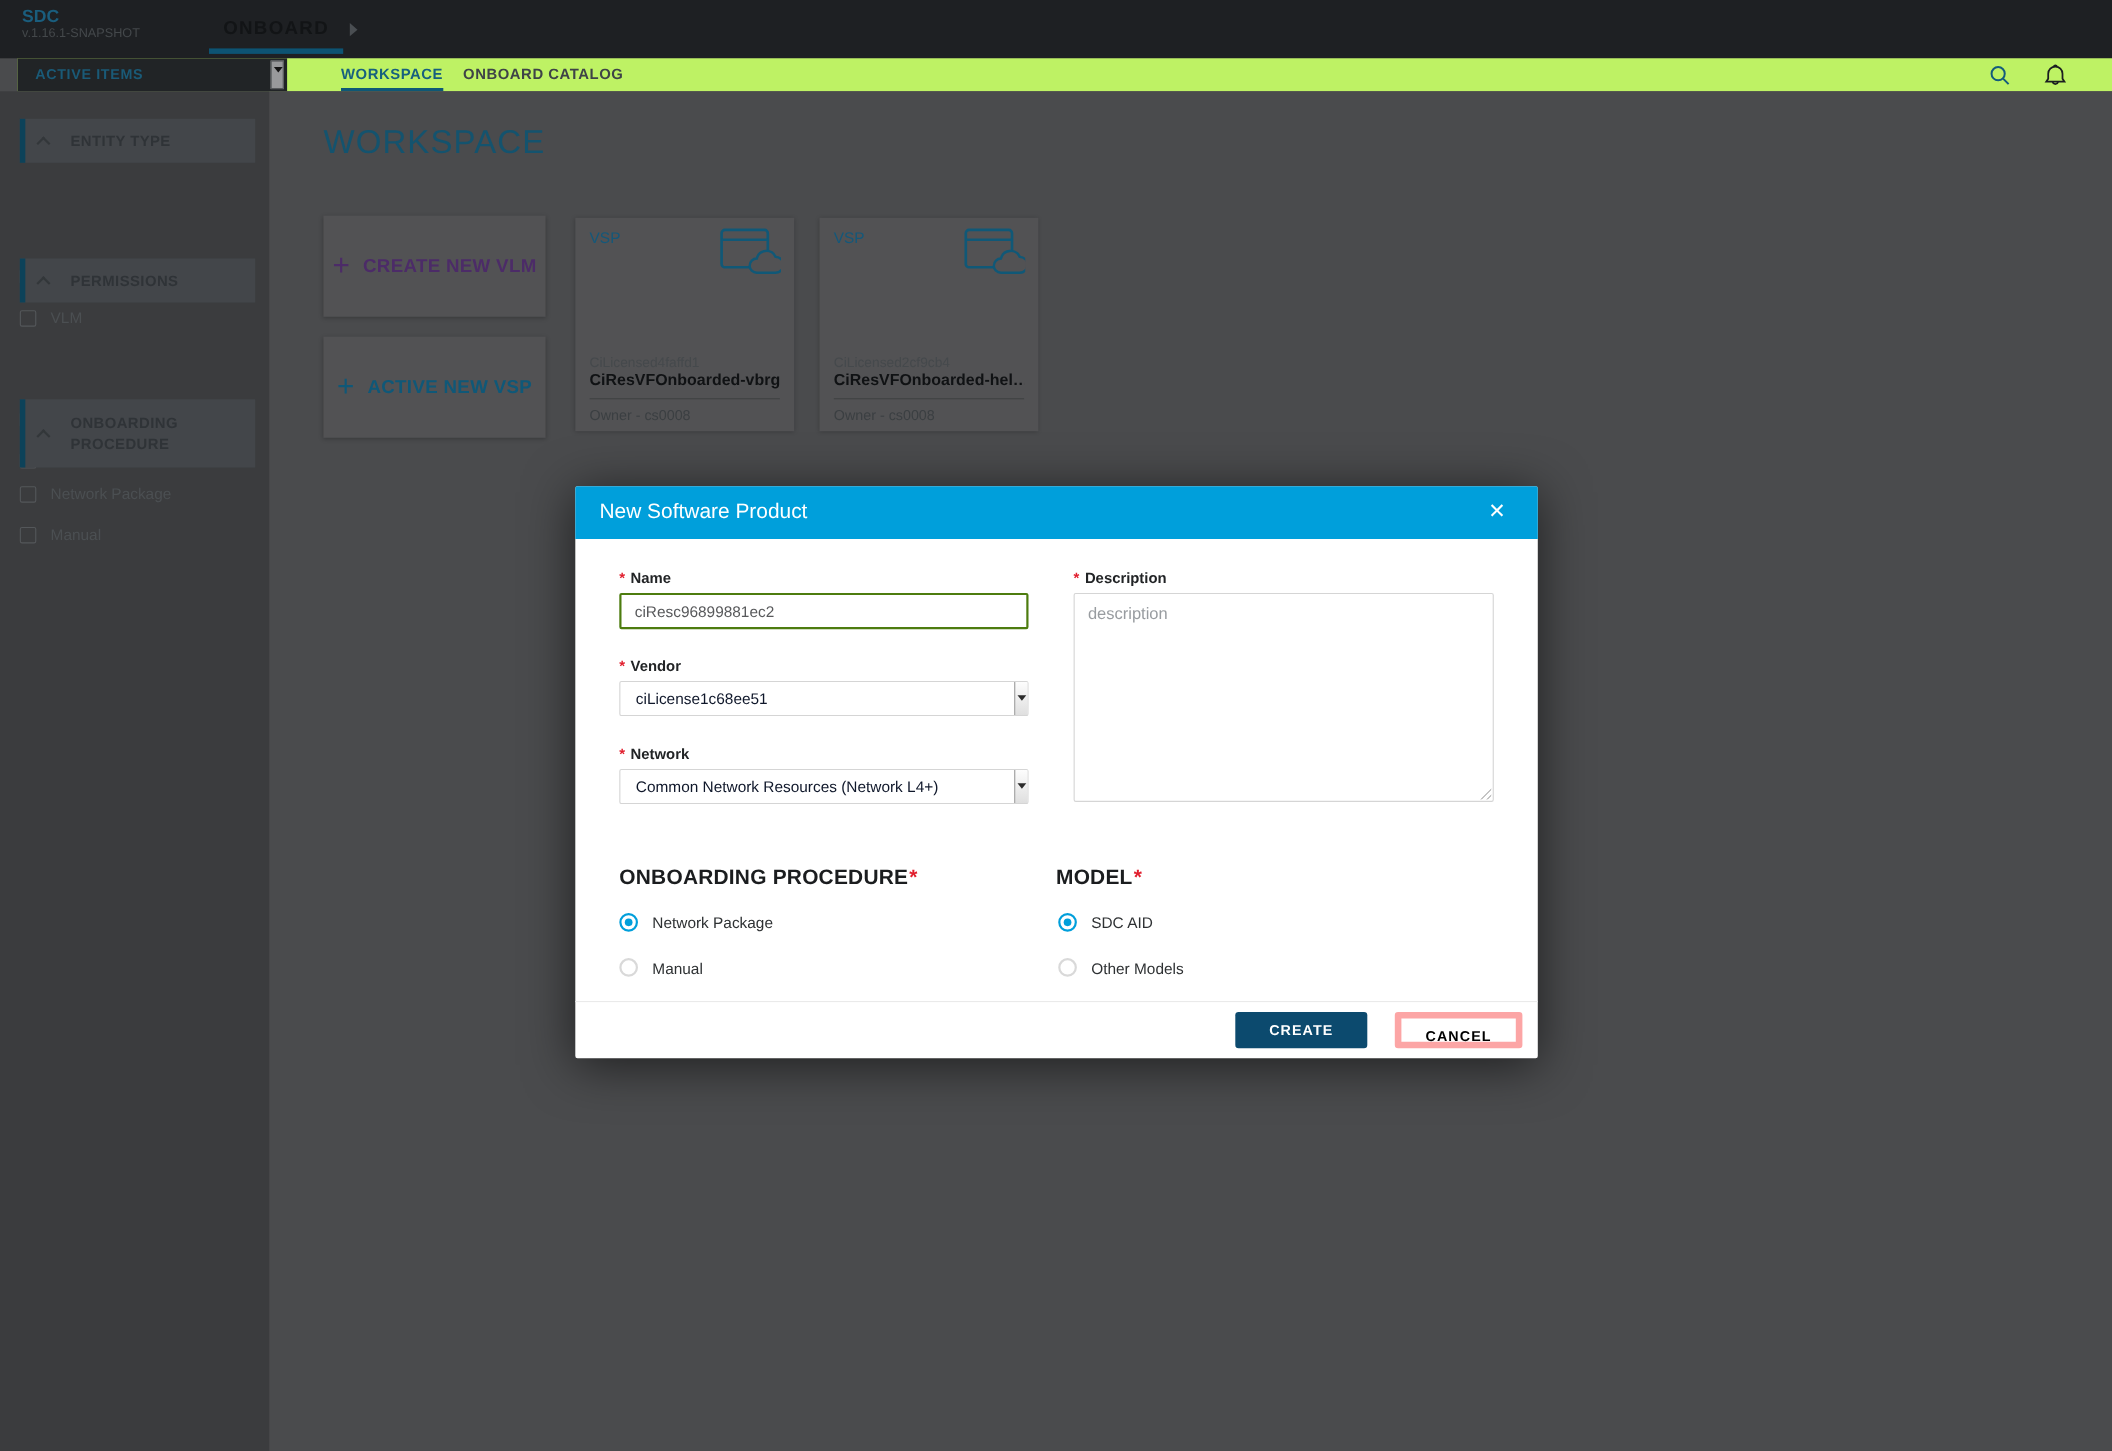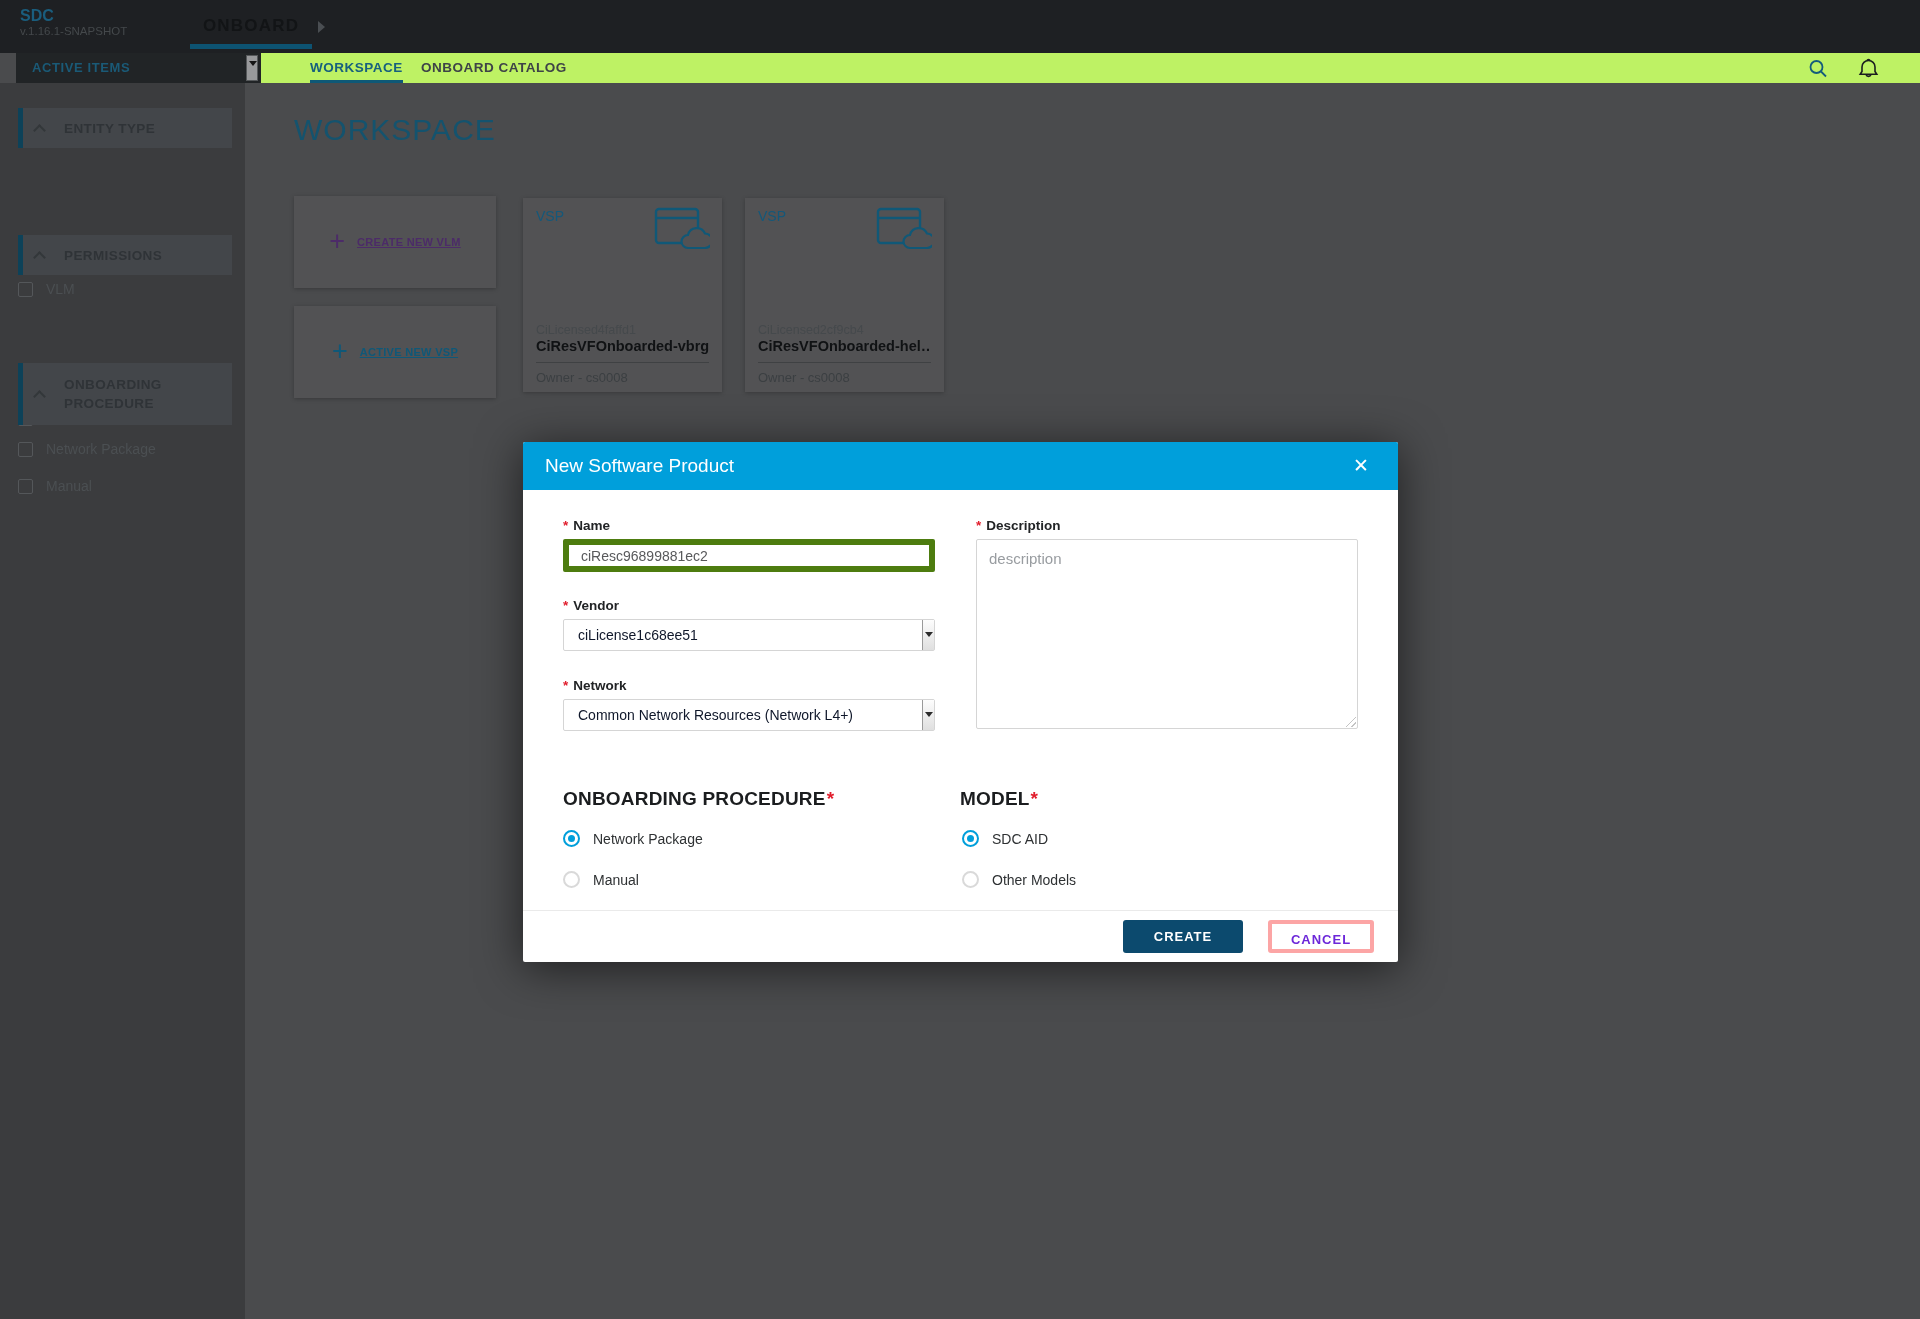--- a/index.html
+++ b/index.html
@@ -35,59 +35,59 @@
   .fsec .ft{font-size:13.5px;font-weight:700;letter-spacing:.4px;color:#2f3337;line-height:19px;}
   .frow{position:absolute;left:18px;display:flex;align-items:center;gap:13px;}
   .cbox{width:15px;height:15px;border:1px solid #54575a;border-radius:2px;background:transparent;flex:none;}
   .frow .fl{font-size:14px;color:#4b4f52;}
 
   
   .content{position:absolute;left:245px;top:83px;width:1675px;height:1236px;background:#4a4b4d;}
   .ws-title{position:absolute;left:49px;top:30px;font-size:30px;font-weight:300;letter-spacing:1px;color:#14536e;}
   .tile{position:absolute;width:202px;height:92px;background:#525254;box-shadow:0 1px 4px rgba(0,0,0,.25);display:flex;align-items:center;justify-content:center;gap:12px;cursor:pointer;}
   .tile .plus{font-size:27px;font-weight:400;line-height:20px;margin-top:-3px;}
-  .tile .tl{font-size:11px;font-weight:700;letter-spacing:.3px;text-decoration:underline;}
+  .tile .tl{font-size:17px;font-weight:700;letter-spacing:.3px;}
   .tile.vlm .plus,.tile.vlm .tl{color:#4c2b68;}
   .tile.vsp .plus,.tile.vsp .tl{color:#0f5878;}
   .card{position:absolute;width:199px;height:194px;background:#525254;box-shadow:0 1px 4px rgba(0,0,0,.25);cursor:pointer;}
   .card .ctype{position:absolute;left:13px;top:10px;font-size:14px;color:#14587a;}
   .card .cicon{position:absolute;right:12px;top:9px;}
   .card .cvendor{position:absolute;left:13px;top:125px;font-size:12.5px;color:#45494c;white-space:nowrap;overflow:hidden;width:173px;}
   .card .cname{position:absolute;left:13px;top:140px;font-size:14.5px;font-weight:700;color:#101214;white-space:nowrap;overflow:hidden;width:173px;}
   .card .cdiv{position:absolute;left:13px;top:164px;width:173px;height:1px;background:#3f4143;}
   .card .cowner{position:absolute;left:13px;top:172px;font-size:13px;color:#3b3f42;}
 
   
   .overlay{position:absolute;left:0;top:0;width:1920px;height:1319px;background:transparent;z-index:5;}
   .modal{position:absolute;left:523px;top:398px;width:875px;height:520px;background:#ffffff;z-index:10;box-shadow:0 6px 45px rgba(0,0,0,.6);border-radius:2px;margin-top:44px;}
   .m-head{position:absolute;left:0;top:0;width:100%;height:48px;background:#009fdb;border-radius:2px 2px 0 0;}
   .m-title{position:absolute;left:22px;top:0;line-height:48px;font-size:19px;font-weight:400;color:#ffffff;}
   .m-close{position:absolute;right:22px;top:0;width:30px;line-height:48px;text-align:center;font-size:19px;font-weight:300;color:#ffffff;cursor:pointer;}
   .flabel{position:absolute;font-size:13.5px;font-weight:700;color:#222426;}
   .req{color:#e11e2d;margin-right:5px;font-weight:700;}
-  .txt-input{position:absolute;left:40px;width:372px;height:33px;border:6px solid #4d7c0f;border-radius:2px;padding:0 12px;font-size:14px;color:#58595b;background:#fff;outline:none;}
+  .txt-input{position:absolute;left:40px;width:372px;height:33px;border:2px solid #4d7c0f;border-radius:2px;padding:0 12px;font-size:14px;color:#58595b;background:#fff;outline:none;}
   .fake-select{position:absolute;left:40px;width:372px;height:32px;border:1px solid #d5d5d5;border-radius:2px;background:#fff;cursor:pointer;}
   .fake-select .sv{position:absolute;left:14px;top:0;line-height:30px;font-size:14px;color:#0f172a;white-space:nowrap;}
   .fake-select .spin{position:absolute;right:0;top:0;width:12px;height:30px;background:linear-gradient(#fdfdfd,#dfdfdf);border-left:1px solid #9a9a9a;}
   .fake-select .spin .car{position:absolute;left:2px;top:12px;width:0;height:0;border-top:5px solid #2b2b2b;border-left:4px solid transparent;border-right:4px solid transparent;}
   .desc-area{position:absolute;left:453px;top:97px;width:382px;height:190px;border:1px solid #d5d5d5;border-radius:2px;padding:10px 12px;font-size:15px;color:#333;resize:none;outline:none;}
   .desc-area::placeholder{color:#989ca0;}
   .resize-grip{position:absolute;left:822px;top:274px;width:11px;height:11px;background:repeating-linear-gradient(135deg,#c4c4c4 0 1px,transparent 1px 4px);clip-path:polygon(100% 0,100% 100%,0 100%);}
   .sec-title{position:absolute;font-size:19px;font-weight:700;color:#1b1d1f;letter-spacing:.2px;}
   .sec-title .req2{color:#e11e2d;margin-left:1px;}
   .radio-row{position:absolute;display:flex;align-items:center;gap:13px;cursor:pointer;}
   .radio{width:17px;height:17px;border-radius:50%;background:#fff;flex:none;position:relative;}
   .radio.sel{border:2px solid #009fdb;}
   .radio.sel::after{content:"";position:absolute;left:3px;top:3px;width:7px;height:7px;border-radius:50%;background:#009fdb;}
   .radio.unsel{border:2px solid #d9d9d9;}
   .radio-row .rl{font-size:14px;color:#2e3133;}
   .m-foot{position:absolute;left:0;top:468px;width:100%;height:52px;border-top:1px solid #eaeaea;}
   .btn{position:absolute;top:9px;height:33px;border-radius:3px;font-size:13px;font-weight:600;letter-spacing:1px;text-align:center;line-height:33px;cursor:pointer;}
   .btn.create{left:600px;width:120px;background:#0c4a6e;color:#fff;}
-  .btn.cancel{left:745px;width:106px;background:#fff;border:4px solid #fca5a5;color:#6d28d9;line-height:31px;}
+  .btn.cancel{left:745px;width:116px;background:#fff;border:6px solid #fca5a5;color:#000000;line-height:31px;}
 </style>
 </head>
 <body>
 
 <div class="screen">
 
   <div class="topbar">
     <div class="logo">
       <div class="sdc">SDC</div>
       <div class="ver">v.1.16.1-SNAPSHOT</div>

